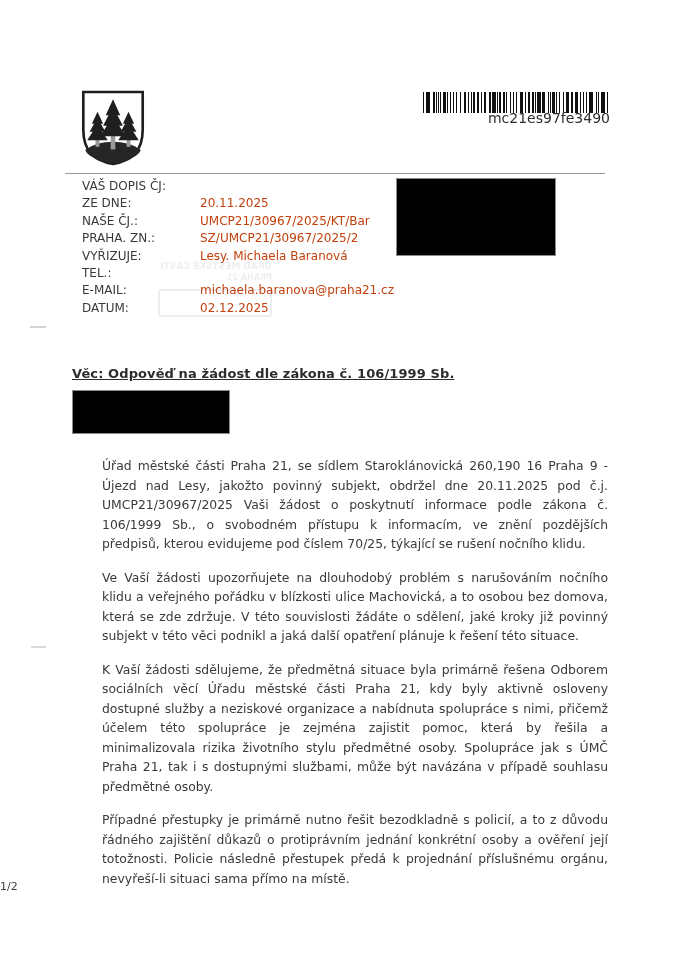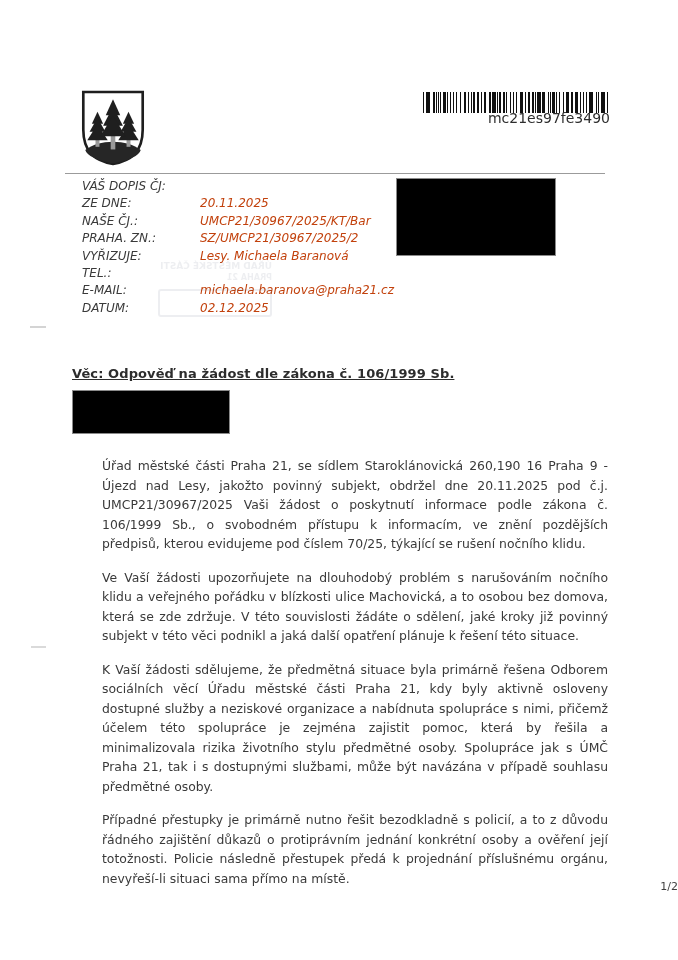--- a/index.html
+++ b/index.html
@@ -15,21 +15,21 @@
   .org-line { font-size:16.5px; line-height:21.5px; color:#3d3d3d; letter-spacing:0.2px; white-space:nowrap; }
   .addr { font-size:7.6px; color:#4a4a4a; margin-top:3px; letter-spacing:0.05px; white-space:nowrap; }
 
   .barcode-wrap { position:absolute; left:423px; top:92px; width:189px; }
   .barcode-svg { display:block; width:189px; height:21px; }
   .barcode-label { font-size:14px; color:#2e2e2e; text-align:right; margin-left:42px; width:145px; line-height:11px; }
 
   .rule { position:absolute; left:65px; top:173px; width:540px; height:1px; background:#9b9b9b; }
 
   
-  .meta { position:absolute; left:82px; top:179px;font-style:italic; }
+  .meta { position:absolute; left:82px; top:179px; }
   .meta-row { display:flex; height:17.4px; align-items:baseline; }
   .meta-label { width:118px; font-size:12px; color:#3a3a3a; }
   .meta-value { font-size:12px; color:#c2410c; white-space:nowrap; }
 
   
   .redaction1 { position:absolute; left:396px; top:178px; width:160px; height:78px; background:#000; border:1px solid #8a8a8a; box-sizing:border-box; }
   .redaction2 { position:absolute; left:72px; top:390px; width:158px; height:44px; background:#000; border:1px solid #8a8a8a; box-sizing:border-box; }
 
   
   .fold-1 { position:absolute; left:30px; top:326px; width:16px; height:2px; background:#d4d4d4; }
@@ -39,21 +39,21 @@
   .ghost { position:absolute; left:140px; top:261px; width:132px; opacity:0.09; transform:scaleX(-1); color:#44506a; font-weight:bold; pointer-events:none; }
   .ghost-l1 { font-size:9px; white-space:nowrap; }
   .ghost-l2 { font-size:8px; white-space:nowrap; margin-top:2px; }
   .ghost-box { margin-top:7px; border:2px solid #44506a; border-radius:3px; height:24px; width:110px; }
 
   .subject { position:absolute; left:72px; top:352px; font-size:13px; font-weight:bold; text-decoration:underline; color:#2d2d2d; letter-spacing:0.1px; white-space:nowrap;margin-top:14px; }
 
   .body-text { position:absolute; left:86px; top:456px; width:522px; }
   .body-text p { margin:0 0 14px 16px; font-size:12.4px; line-height:19.5px; text-align:justify; color:#3a3a3a; }
 
-  .pagenum { position:absolute; left:0; top:880px; width:678px; text-align:right; font-size:11px; color:#3f3f3f; }
+  .pagenum { position:absolute; left:0; top:880px; width:678px; text-align:left; font-size:11px; color:#3f3f3f; }
 </style>
 </head>
 <body>
 
 <div class="page">
 
   <svg class="coat" viewBox="0 0 100 115" aria-hidden="true">
     <path d="M5,3 H95 V60 C95,94 77,107 50,112 C23,107 5,94 5,60 Z" fill="#ffffff" stroke="#1e1e1e" stroke-width="4"></path>
     <path d="M8,91 C28,74 72,74 92,91 C90,99 74,108 50,111 C26,108 10,99 8,91 Z" fill="#262626"></path>
     <rect x="23.5" y="62" width="6" height="24" fill="#9a9a9a"></rect>

